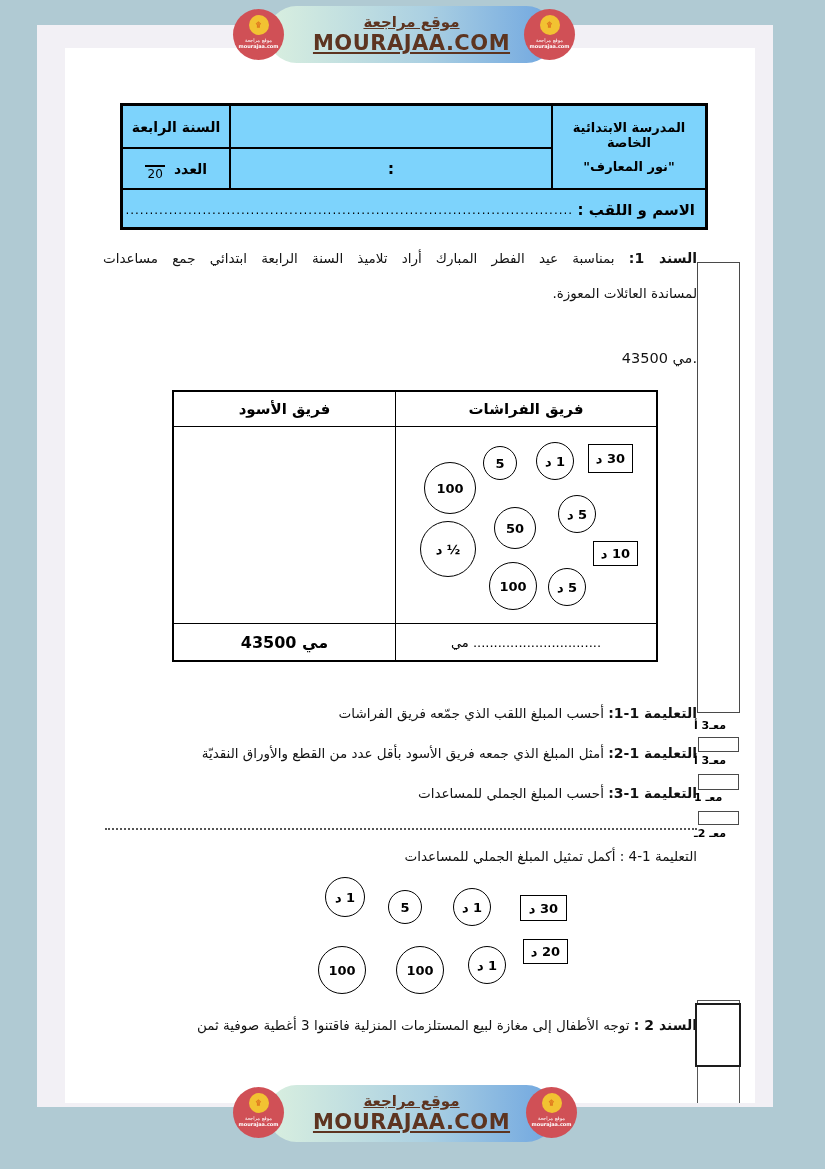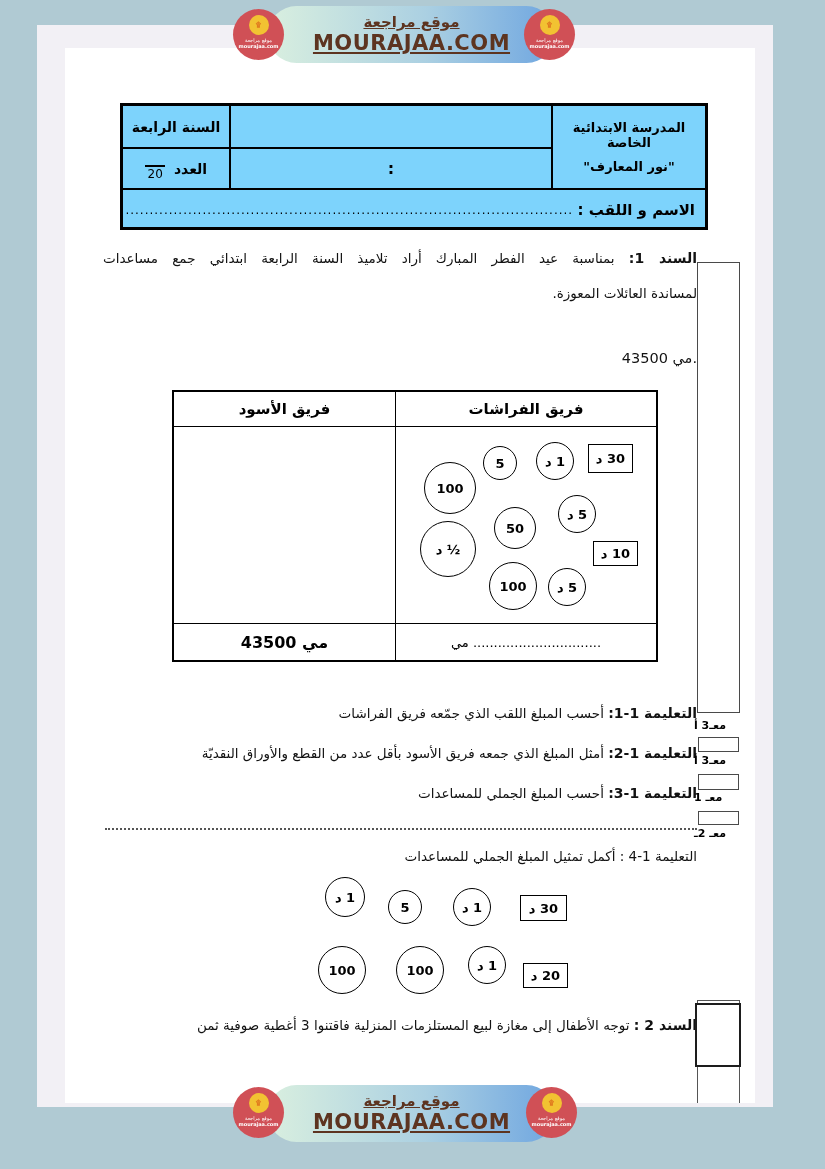--- a/index.html
+++ b/index.html
@@ -179,21 +179,21 @@
   </div>
 
   <div class="coins-free">
       <div class="coin" dir="rtl" style="left: 45px; top: 32px; width: 40px; height: 40px;">1 د</div>
       <div class="coin" dir="rtl" style="left: 108px; top: 45px; width: 34px; height: 34px;">5</div>
       <div class="coin" dir="rtl" style="left: 173px; top: 43px; width: 38px; height: 38px;">1 د</div>
       <div class="note" dir="rtl" style="left: 240px; top: 50px; width: 47px; height: 26px;">30 د</div>
       <div class="coin" dir="rtl" style="left: 38px; top: 101px; width: 48px; height: 48px;">100</div>
       <div class="coin" dir="rtl" style="left: 116px; top: 101px; width: 48px; height: 48px;">100</div>
       <div class="coin" dir="rtl" style="left: 188px; top: 101px; width: 38px; height: 38px;">1 د</div>
-      <div class="note" dir="rtl" style="left: 243px; top: 118px; width: 45px; height: 25px; text-align: right;">20 د</div>
+      <div class="note" dir="rtl" style="left: 243px; top: 94px; width: 45px; height: 25px; text-align: right;">20 د</div>
     </div>
 
   <div class="textline rightline" style="top:1017px;">
     <b>السند 2 :</b>
     <span>توجه الأطفال إلى مغازة لبيع المستلزمات المنزلية فاقتنوا 3 أغطية صوفية ثمن</span>
   </div>
 
   <div class="tallbox"></div>
   <div class="mlabel mlabel1">معـ3 أ</div>
   <div class="mbox mbox1"></div>

